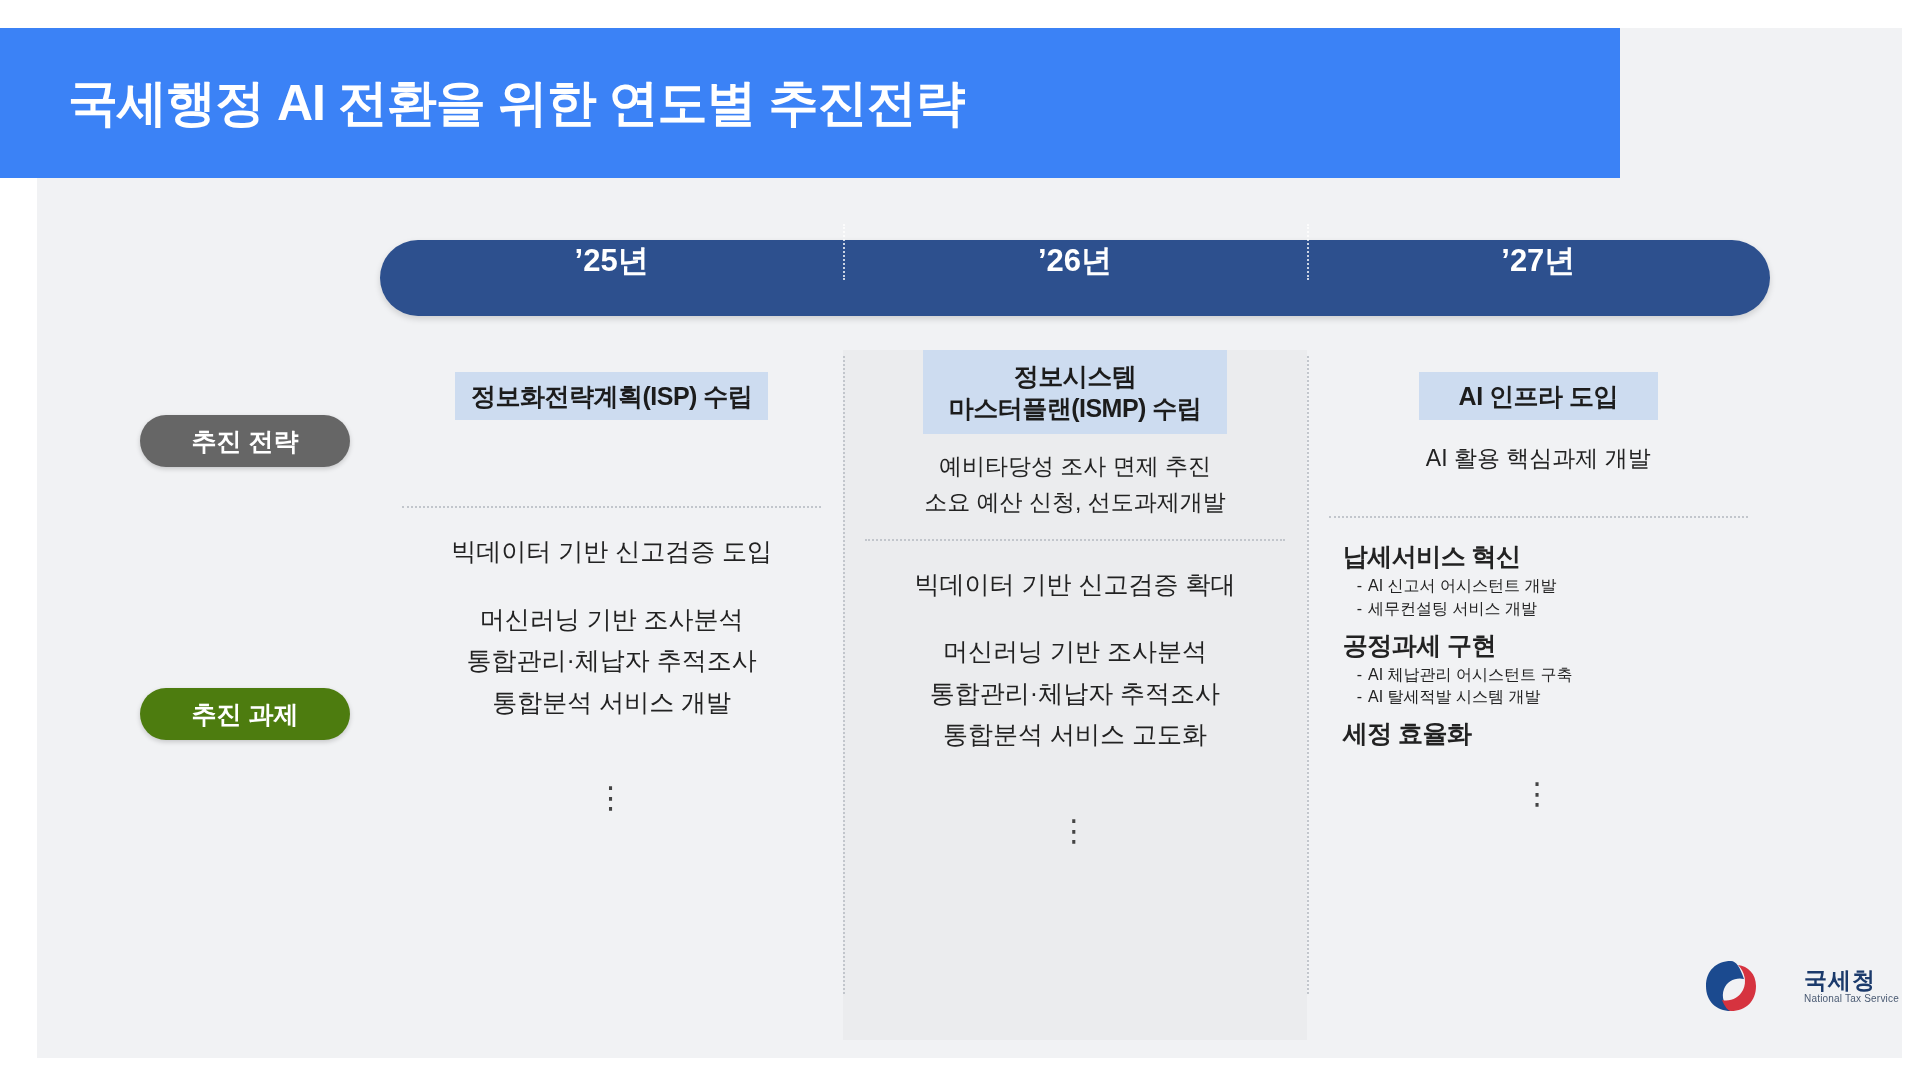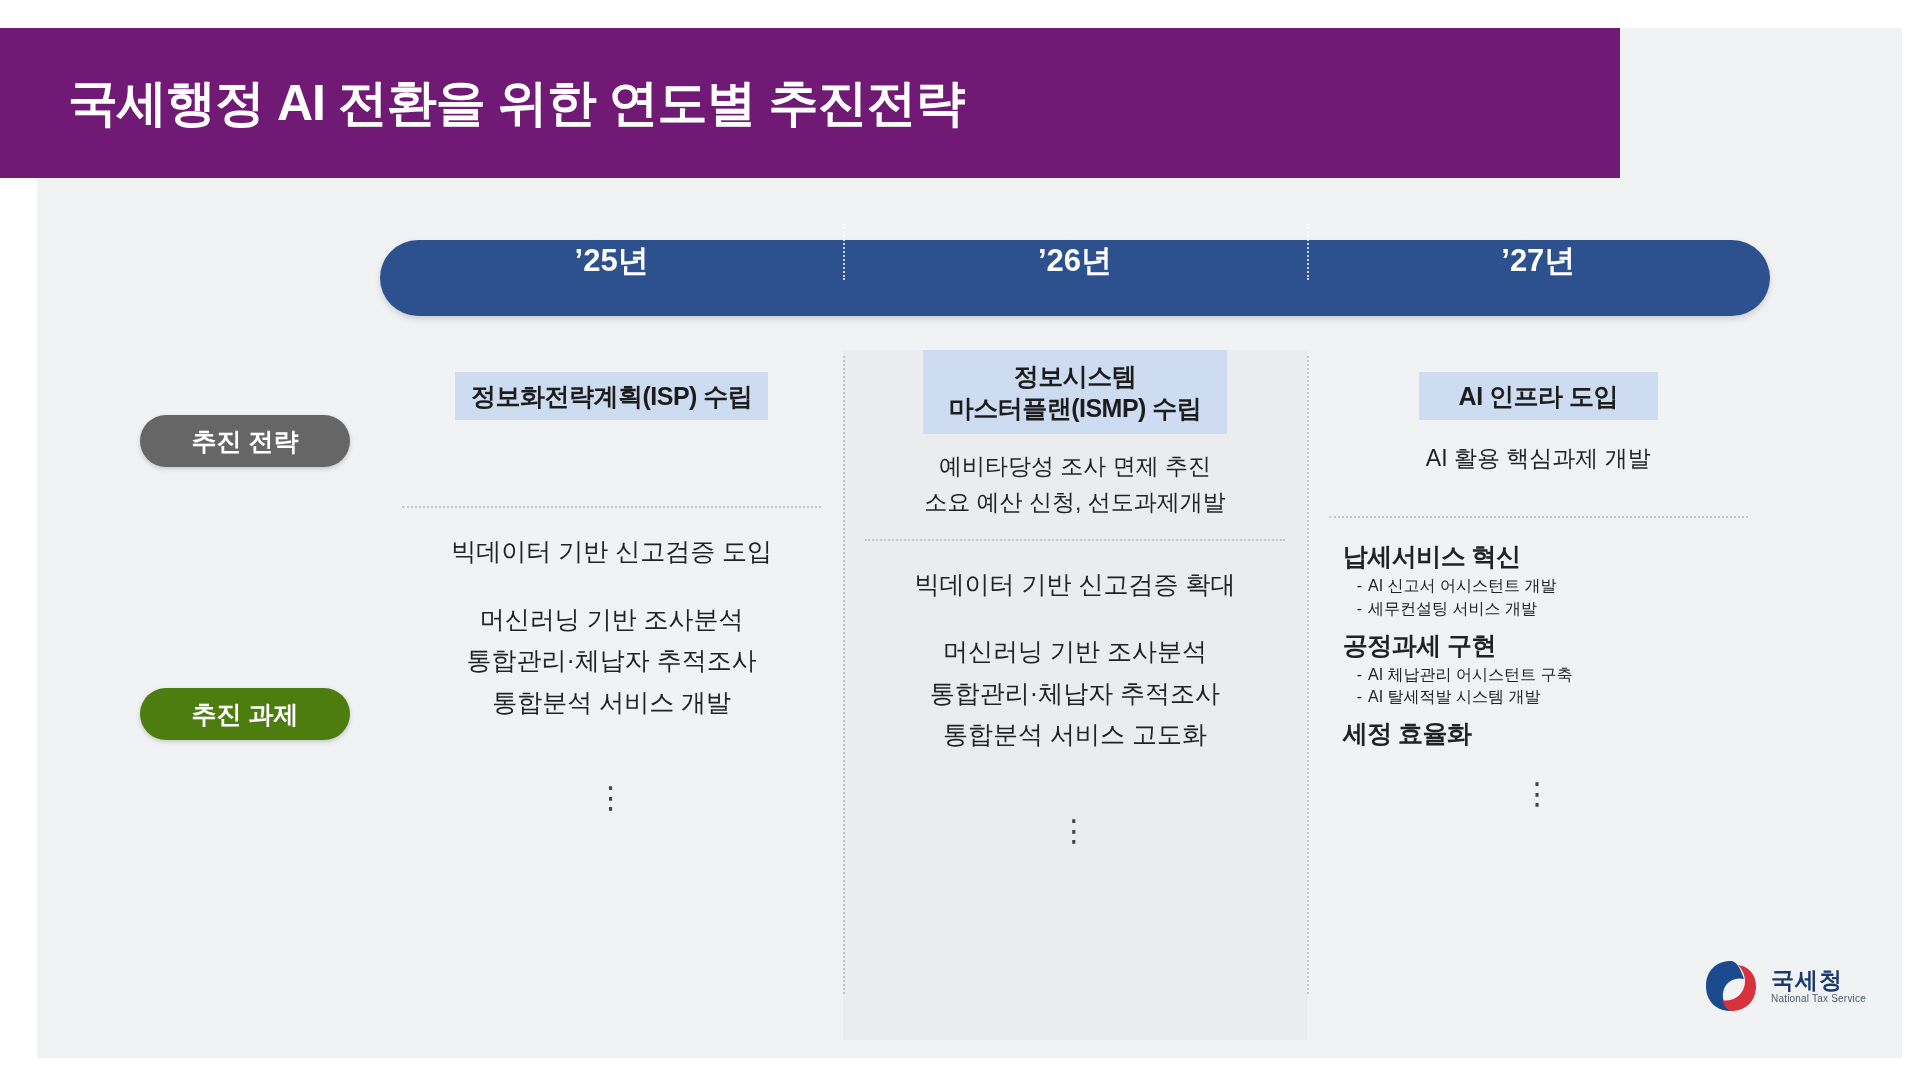--- a/index.html
+++ b/index.html
@@ -33,21 +33,21 @@
     background: #f1f2f4;
   }
 
   
   .title-bar {
     position: absolute;
     left: 0;
     top: 28px;
     width: 1620px;
     height: 150px;
-    background: #701a75;
+    background: #3b82f6;
     display: flex;
     align-items: center;
   }
   .title-text {
     color: #ffffff;
     font-size: 50px;
     font-weight: bold;
     letter-spacing: -1px;
     margin-left: 68px;
   }
@@ -206,20 +206,21 @@
   }
   .col.third .ellipsis { margin-top: 26px; }
 
   
   .logo-wrap {
     position: absolute;
     left: 1700px;
     top: 955px;
     display: flex;
     align-items: center;
+    gap: 33px;
   }
   .logo-mark {
     width: 62px;
     height: 62px;
     position: relative;
     margin-right: 9px;
   }
   .logo-text {
     display: flex;
     flex-direction: column;

